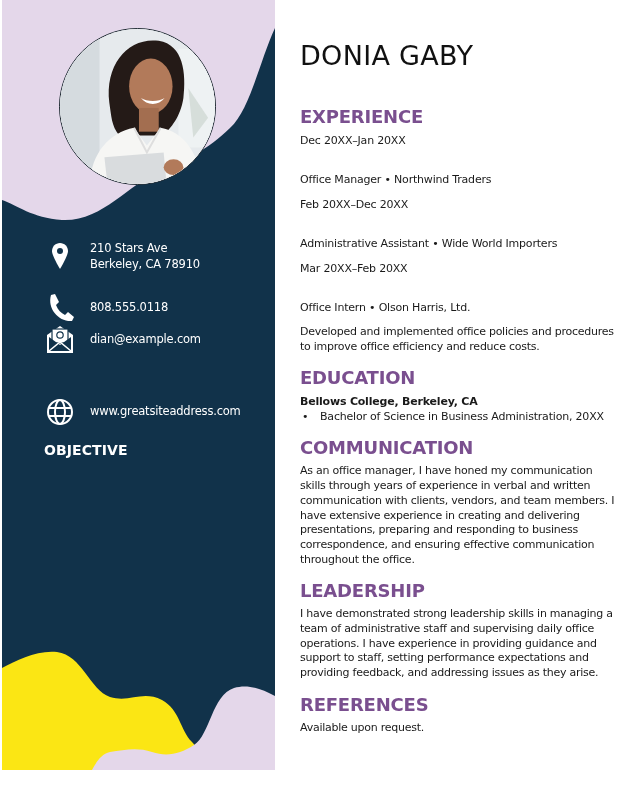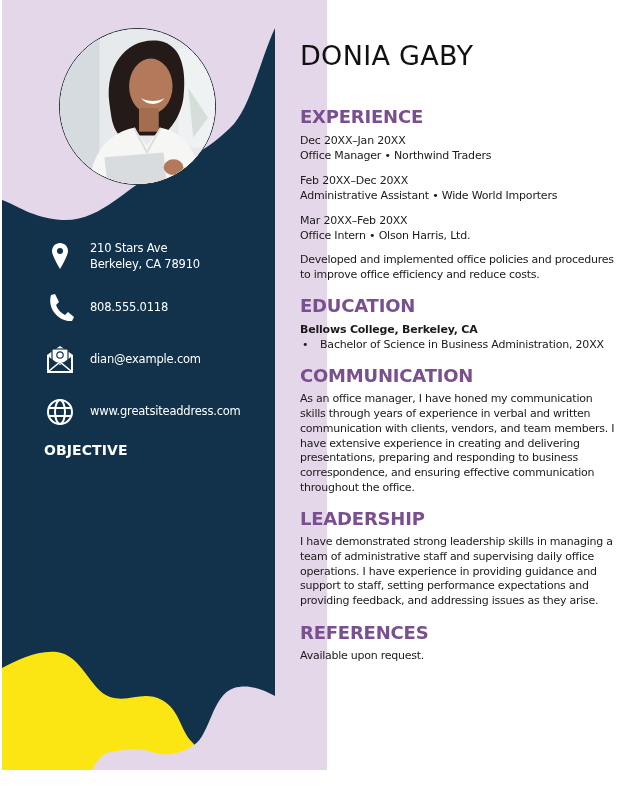--- a/index.html
+++ b/index.html
@@ -1,20 +1,20 @@
 <!DOCTYPE html>
 <html><head>
   <meta charset="utf-8">
   <style>
     * { margin: 0; padding: 0; box-sizing: border-box; }
     html, body { width: 640px; height: 787px; background: #ffffff; overflow: hidden; }
     body { position: relative; font-family: "Liberation Sans", sans-serif; color: #1a1a1a; }
 
     .sidebar {
-      position: absolute; left: 2px; top: 0; width: 325px; height: 770px;
+      position: absolute; left: 2px; top: 0; width: 273px; height: 770px;
       background: #e4d7ea; overflow: hidden;
     }
     .sidebar svg.bg { position: absolute; left: 0; top: 0; width: 273px; height: 770px; }
 
     .photo {
       position: absolute; left: 57px; top: 28px; width: 157px; height: 157px;
       border-radius: 50%; border: 1.5px solid #1f2a33; overflow: hidden;
       background: #e9edf0;
     }
     .photo svg { width: 100%; height: 100%; display: block; }
@@ -29,21 +29,21 @@
 
     .objective { position: absolute; left: 42px; top: 442px; width: 215px; color: #ffffff; }
     .objective h2 { font-size: 14px; font-weight: bold; letter-spacing: 0.1px; font-family: "DejaVu Sans", sans-serif; }
     .objective p { font-size: 11px; line-height: 14.6px; font-family: "DejaVu Sans", sans-serif; letter-spacing: -0.2px; }
 
     .main { position: absolute; left: 300px; top: 40px; width: 320px; }
     .name { font-size: 27px; font-weight: normal; letter-spacing: 0.3px; color: #111; margin-bottom: 35px; font-family: "DejaVu Sans", sans-serif; }
     .section-title { color: #7a4f8f; font-weight: bold; font-size: 18px; font-family: "DejaVu Sans", sans-serif; letter-spacing: -0.2px; margin-bottom: 6px; }
     .job { margin-bottom: 10px; }
     .job .dates { font-weight: normal; font-size: 11px; line-height: 15px; font-family: "DejaVu Sans", sans-serif; letter-spacing: -0.2px; }
-    .job .role { font-size: 11px; line-height: 15px; font-family: "DejaVu Sans", sans-serif; letter-spacing: -0.2px; }
+    .job .role { font-size: 11px; line-height: 15px; font-family: "DejaVu Sans", sans-serif; letter-spacing: -0.2px; margin-top: 24px; }
     .para { font-size: 11px; line-height: 14.7px; font-family: "DejaVu Sans", sans-serif; letter-spacing: -0.25px; }
     .school { font-weight: bold; font-size: 11px; line-height: 15px; font-family: "DejaVu Sans", sans-serif; letter-spacing: -0.2px; }
     .bullet-row { display: flex; font-size: 11px; line-height: 15px; font-family: "DejaVu Sans", sans-serif; letter-spacing: -0.2px; }
     .bullet-row .dot { width: 20px; padding-left: 2px; }
     .gap-md { height: 13px; }
   </style>
 </head>
 <body>
 
 <div class="sidebar">
@@ -98,21 +98,21 @@
 
   <div class="contact-row" style="top:292px;">
     <div class="contact-icon">
       <svg width="30" height="30" viewBox="0 0 30 30">
         <path d="M6 2 L10 1 L14 9 L11 12 C 13 17, 16 20, 20 22 L 23 19 L 29 24 L 27 28 C 14 29, 2 16, 6 2 Z" fill="#ffffff"></path>
       </svg>
     </div>
     <div class="contact-text" style="top:7px;">808.555.0118</div>
   </div>
 
-  <div class="contact-row" style="top:343px;">
+  <div class="contact-row" style="top:323px;">
     <div class="contact-icon">
       <svg width="30" height="30" viewBox="0 0 30 30">
         <path d="M2 11 L15 2 L28 11 L28 29 L2 29 Z" fill="#ffffff"></path>
         <rect x="7" y="5" width="16" height="14" fill="#ffffff" stroke="#11324a" stroke-width="1.2"></rect>
         <circle cx="15" cy="11" r="3.2" fill="none" stroke="#11324a" stroke-width="1.2"></circle>
         <path d="M4 13 L15 21 L26 13 L26 27 L4 27 Z" fill="#11324a"></path>
         <path d="M4 27 L15 18 L26 27" fill="none" stroke="#ffffff" stroke-width="1.6"></path>
       </svg>
     </div>
     <div class="contact-text" style="top:8px;">dian@example.com</div>

